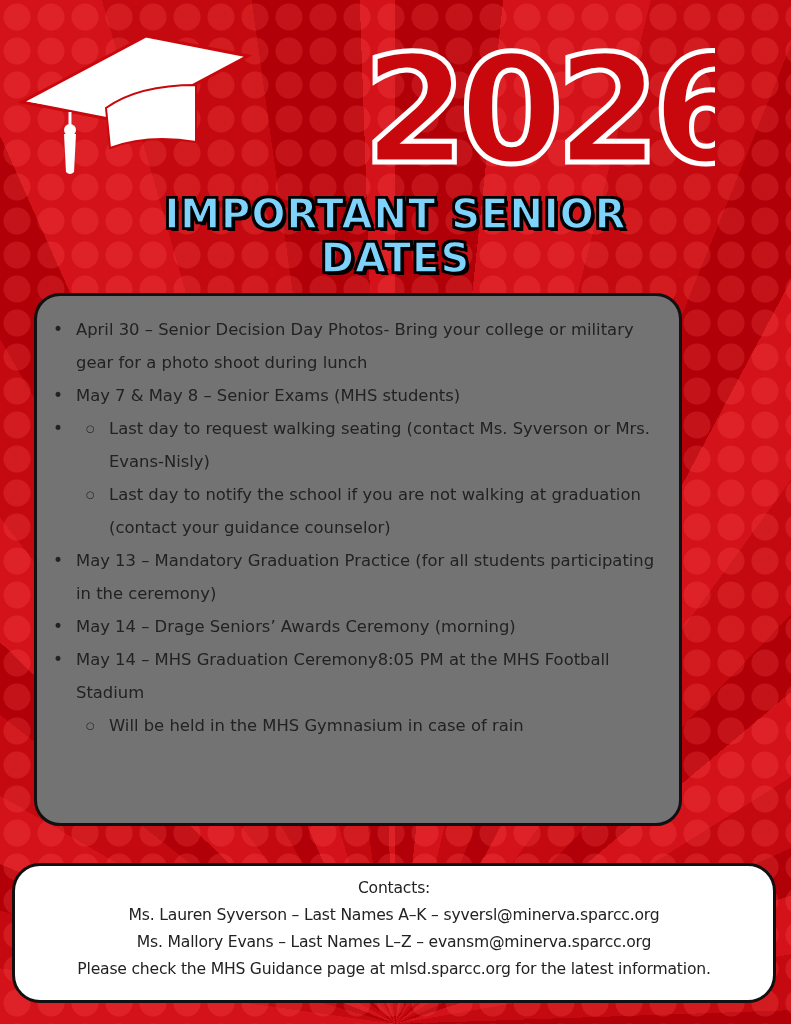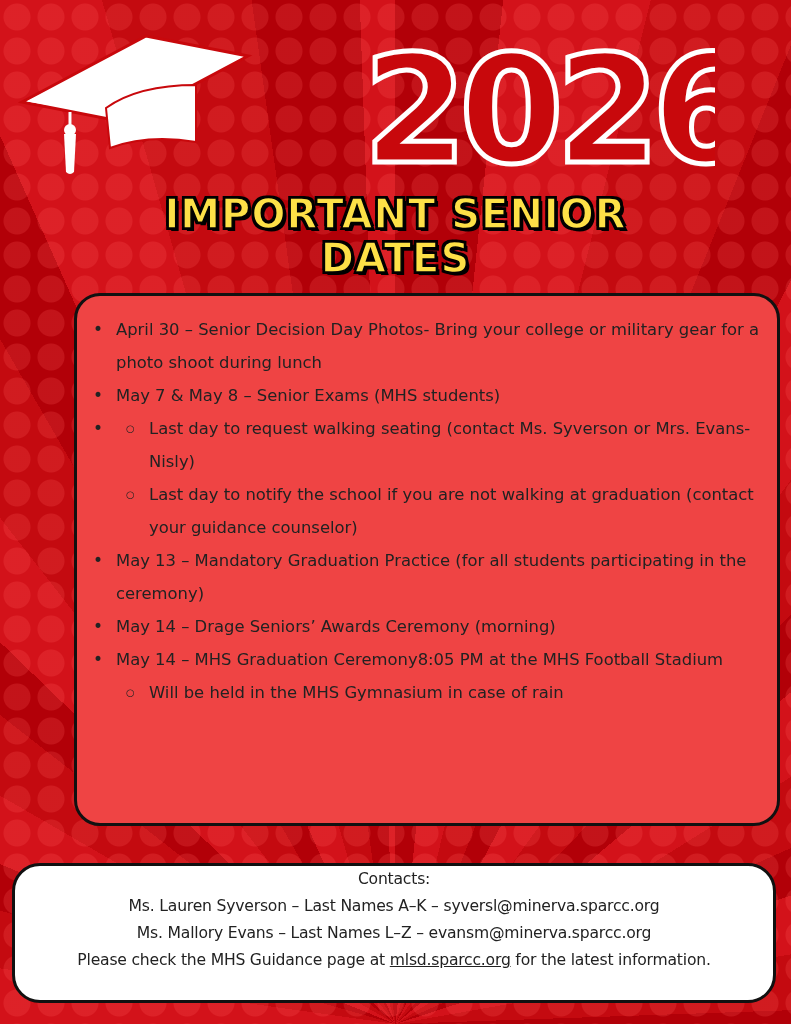--- a/index.html
+++ b/index.html
@@ -12,51 +12,51 @@
       position: absolute; inset: 0;
       background:
         radial-gradient(circle at 50% 50%, rgba(255,90,90,0.22) 0 13px, transparent 14px) 0 0 / 34px 34px,
         repeating-conic-gradient(from 0deg at 50% 100%, #b20008 0deg 6deg, #d3121a 6deg 14deg, #c40a10 14deg 22deg);
     }
     .cap { position: absolute; left: 18px; top: 30px; width: 235px; height: 150px; }
     .year { position: absolute; left: 355px; top: 14px; width: 360px; height: 160px; }
     .title {
       position: absolute; left: 0; right: 0; top: 192px; text-align: center;
       font-family: "DejaVu Sans", sans-serif; font-weight: bold;
-      font-size: 40px; line-height: 44px; color: #fde047; letter-spacing: 1px;
+      font-size: 40px; line-height: 44px; color: #7dd3fc; letter-spacing: 1px;
       -webkit-text-stroke: 1.5px #000;
       text-shadow: 3px 3px 0 #000, -2px -2px 0 #000, 2px -2px 0 #000, -2px 2px 0 #000;
     }
     .title span { display: block; }
     .dates-card {
-      position: absolute; left: 34px; top: 293px; width: 706px; height: 533px;
-      background: #ef4444; border: 3px solid #111; border-radius: 26px; box-sizing: border-box; margin-left: 40px;
+      position: absolute; left: 34px; top: 293px; width: 648px; height: 533px;
+      background: #737373; border: 3px solid #111; border-radius: 26px; box-sizing: border-box;
     }
     .dates-list { list-style: none; margin: 0; padding: 17px 14px 0 36px; }
     .dates-list li {
       font-family: "DejaVu Sans", sans-serif; font-size: 16.4px; line-height: 33px;
       color: #222; position: relative; padding-left: 3px;
     }
     .dates-list > li::before {
       content: "•"; position: absolute; left: -20px; top: 0; font-size: 17px;
     }
     .sub-list { list-style: none; margin: 0; padding: 0 0 0 30px; }
     .sub-list li::before {
       content: "○"; position: absolute; left: -20px; top: 0; font-size: 10px;
     }
     .contacts-card {
       position: absolute; left: 12px; top: 863px; width: 764px; height: 140px;
       background: #fff; border: 3px solid #111; border-radius: 28px; box-sizing: border-box;
-      text-align: center; padding-top: 0;
+      text-align: center; padding-top: 9px;
     }
     .contacts-card div {
       font-family: "DejaVu Sans", sans-serif; font-size: 15.6px; line-height: 27px; color: #222;
       white-space: nowrap; letter-spacing: -0.2px;
     }
-    .contacts-card .link { text-decoration: underline; cursor: pointer; margin-top: 36px; }
+    .contacts-card .link { cursor: pointer; margin-top: 36px; }
   </style>
 </head>
 <body>
 
 <div class="bg"></div>
 
 <svg class="cap" viewBox="0 0 235 150">
   <polygon points="4,72 128,6 230,26 106,92" fill="#fff" stroke="#c8080c" stroke-width="3"></polygon>
   <polygon points="12,71 128,12 220,28 104,86" fill="none" stroke="#fff" stroke-width="2"></polygon>
   <path d="M88,78 Q120,55 178,55 L178,112 Q130,104 92,118 Z" fill="#fff" stroke="#c8080c" stroke-width="2"></path>

